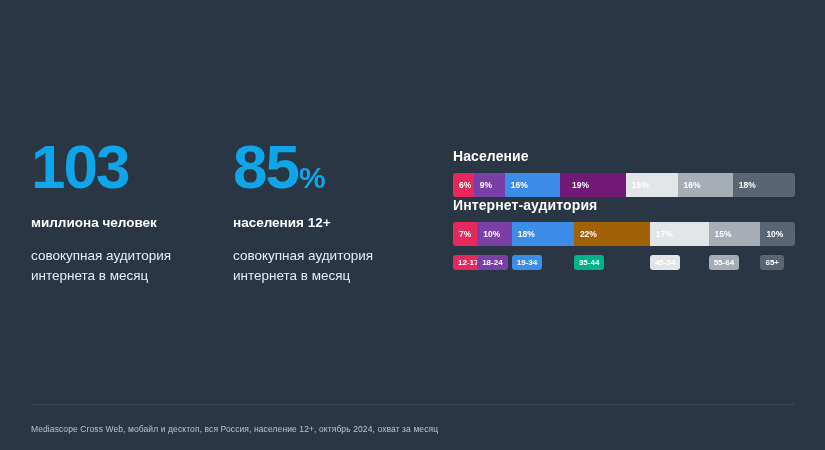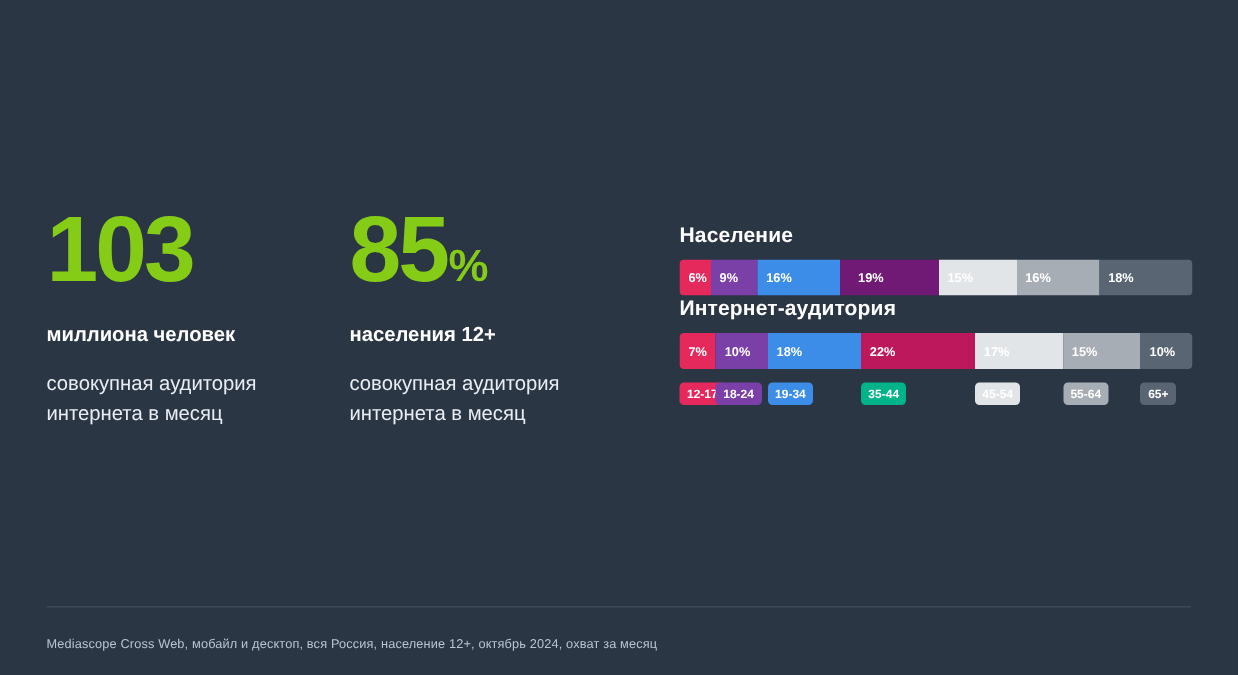--- a/index.html
+++ b/index.html
@@ -46,21 +46,21 @@
     gap: 0px;
   }
   .stat-block {
     width: 202px;
   }
   .stat-value {
     font-size: 62px;
     font-weight: bold;
     line-height: 1;
     letter-spacing: -2px;
-    color: #84cc16;
+    color: #0ea5e9;
     white-space: nowrap;
     display: flex;
     align-items: baseline;
   }
   .stat-suffix {
     font-size: 30px;
     font-weight: bold;
     letter-spacing: -1px;
     margin-left: 1px;
   }
@@ -199,21 +199,21 @@
           <div class="seg" style="width: 18.1818%; background: rgb(90, 101, 115);">18%</div>
         </div>
     </div>
 
     <div class="chart-block">
       <div class="chart-heading">Интернет-аудитория</div>
       <div class="bar">
           <div class="seg" style="width: 7.07071%; background: rgb(229, 41, 92);">7%</div>
           <div class="seg" style="width: 10.101%; background: rgb(123, 63, 168);">10%</div>
           <div class="seg" style="width: 18.1818%; background: rgb(59, 141, 232);">18%</div>
-          <div class="seg" style="width: 22.2222%; background: #be185d;">22%</div>
+          <div class="seg" style="width: 22.2222%; background: #a16207;">22%</div>
           <div class="seg" style="width: 17.1717%; background: rgb(226, 229, 231);">17%</div>
           <div class="seg" style="width: 15.1515%; background: rgb(167, 173, 180);">15%</div>
           <div class="seg" style="width: 10.101%; background: rgb(90, 101, 115);">10%</div>
         </div>
       <div class="legend">
           <div class="legend-item" style="left: 0%; background: rgb(229, 41, 92);">12-17</div>
           <div class="legend-item" style="left: 7.07071%; background: rgb(123, 63, 168);">18-24</div>
           <div class="legend-item" style="left: 17.1717%; background: rgb(59, 141, 232);">19-34</div>
           <div class="legend-item" style="left: 35.3535%; background: rgb(0, 179, 137);">35-44</div>
           <div class="legend-item" style="left: 57.5758%; background: rgb(226, 229, 231);">45-54</div>

